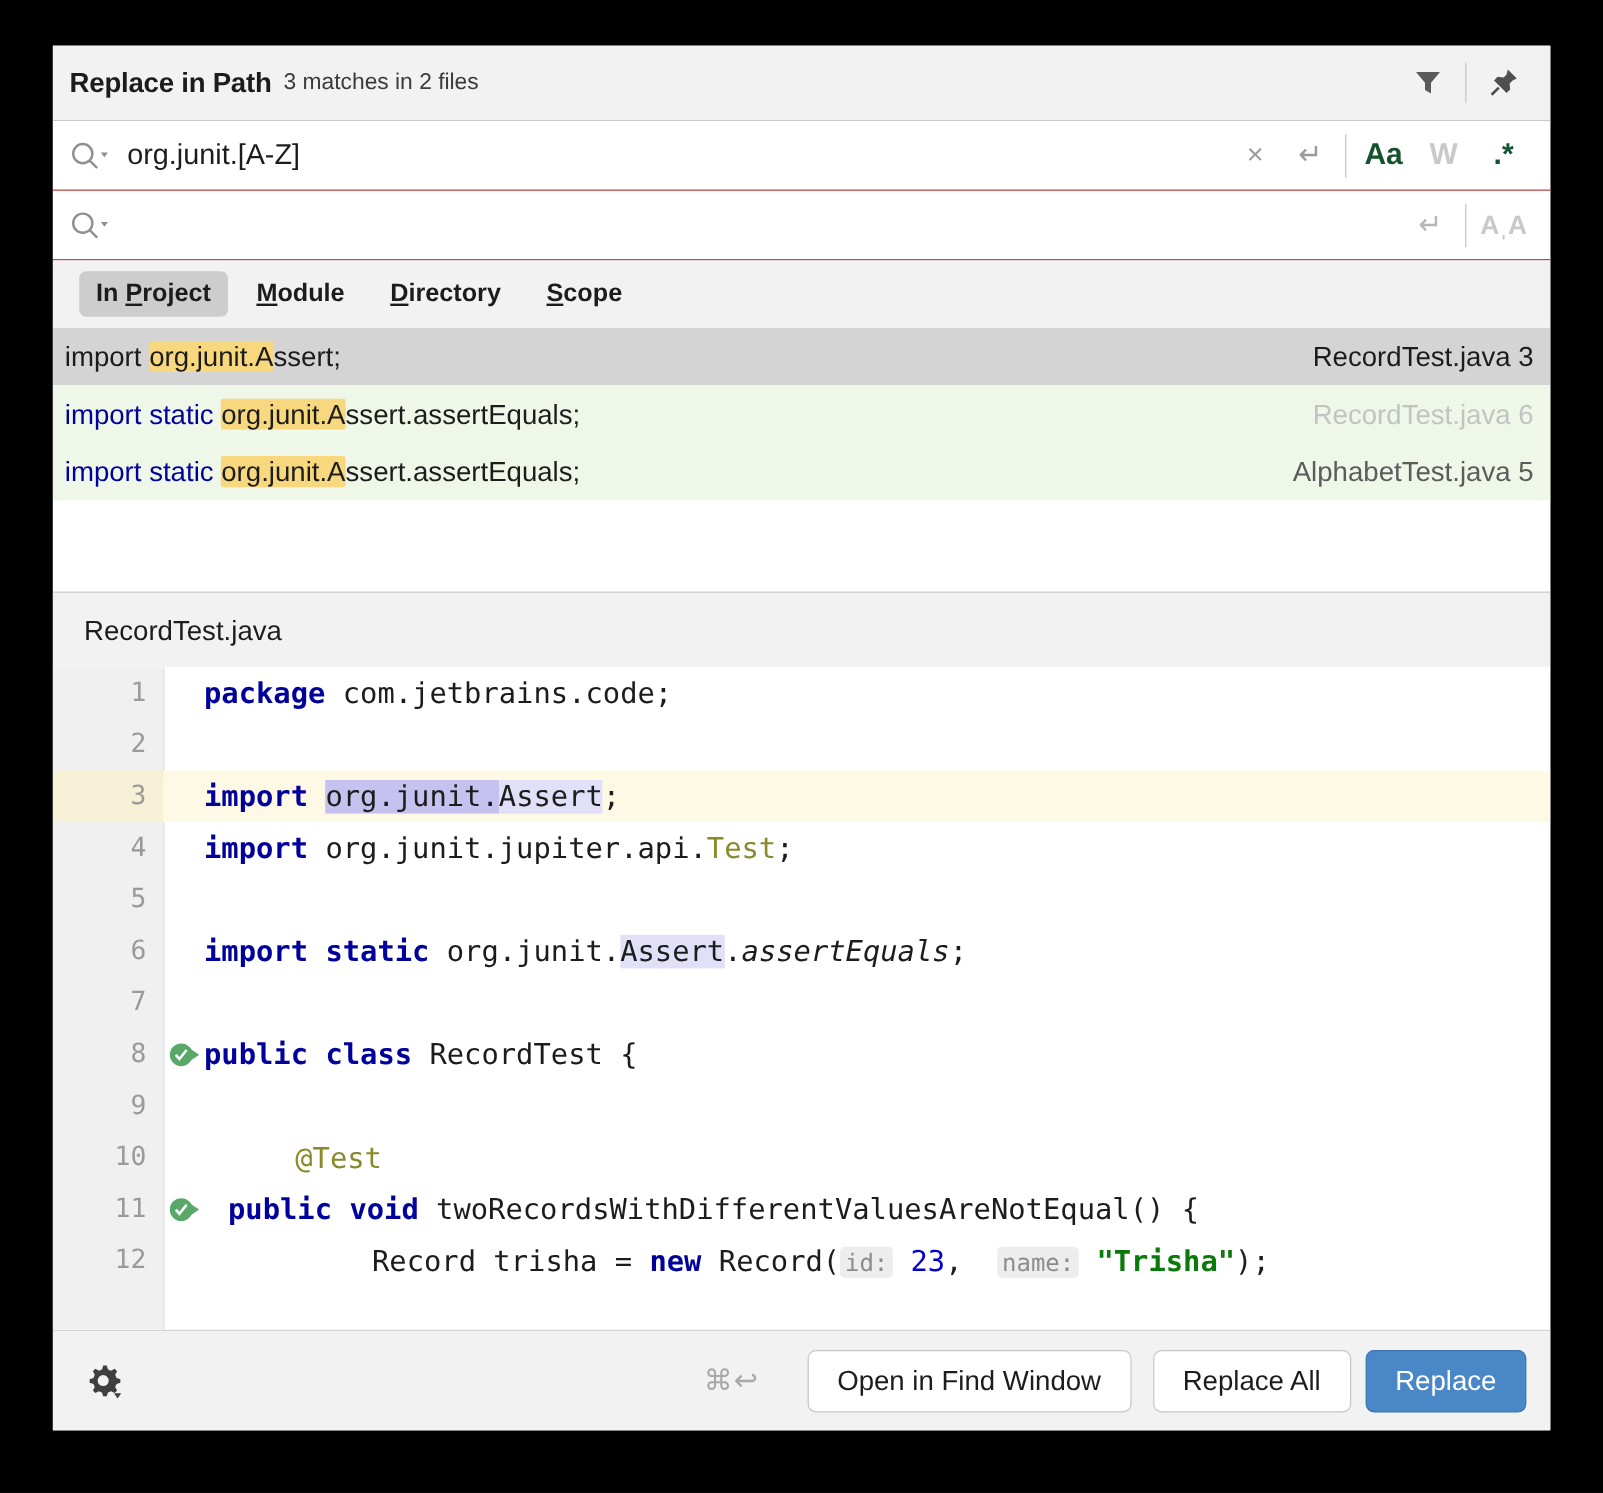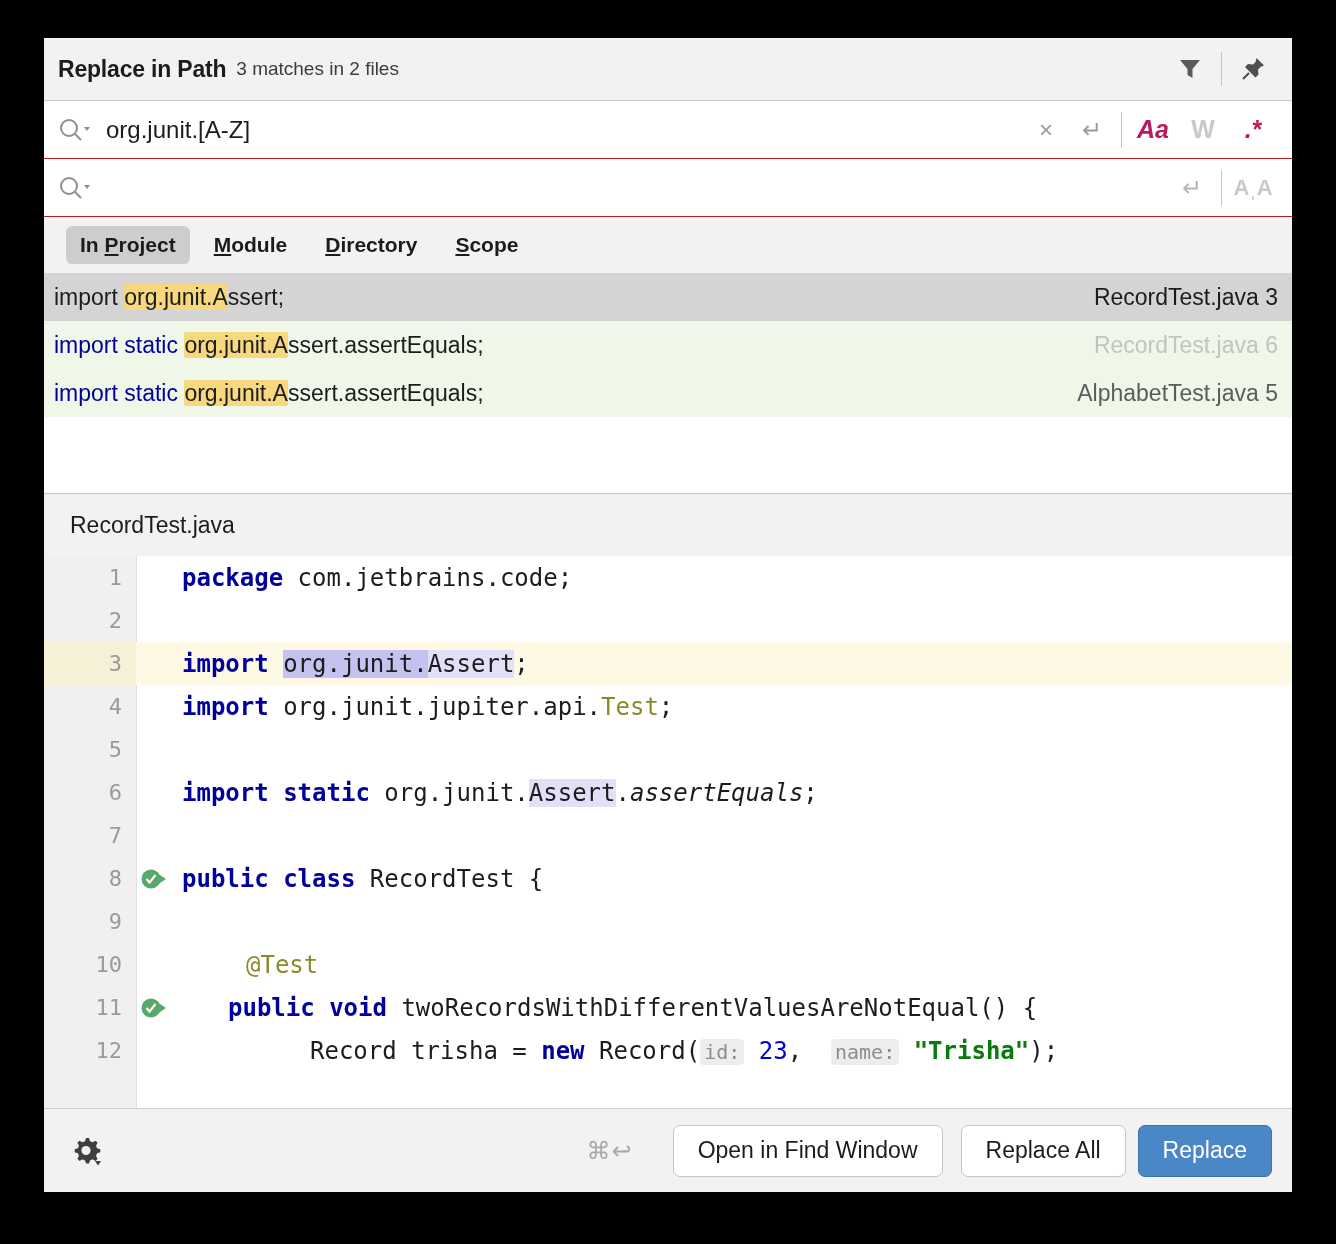--- a/index.html
+++ b/index.html
@@ -151,21 +151,21 @@
     background: #c4c4c4;
     margin: 0 6px;
   }
   .toggle {
     font-size: 25px;
     font-weight: bold;
     color: #c9c9c9;
     width: 50px;
     text-align: center;
   }
-  .toggle.on { color: #be185d; font-style: italic; }
+  .toggle.on { color: #14532d; }
 
   
   .scope-row {
     height: 56px;
     background: #f2f2f2;
     display: flex;
     align-items: center;
     padding-left: 22px;
     box-sizing: border-box;
     flex: 0 0 auto;
@@ -275,21 +275,21 @@
   .runicon {
     position: absolute;
     left: 96px;
     width: 30px;
     height: 30px;
     z-index: 3;
     display: flex;
     align-items: center;
   }
   .ecode {
-    padding-left: 46px;
+    padding-left: 34px;
     white-space: pre;
     color: #1c1c1c;
     position: relative;
     z-index: 2;
   }
   .c-kw { color: #00009c; font-weight: bold; }
   .c-ann { color: #8a8a2a; }
   .c-type { color: #8a8a2a; }
   .c-num { color: #0000d0; }
   .c-str { color: #0a7a0a; font-weight: bold; }
@@ -495,21 +495,21 @@
 
     <div class="eline">
       <div class="gnum">11</div>
       <div class="runicon">
         <svg width="30" height="26" viewBox="0 0 30 26">
           <circle cx="11" cy="13" r="9.5" fill="#59a869"></circle>
           <path d="M6.5 13 L9.5 16.5 L15.5 9" stroke="#ffffff" stroke-width="2.2" fill="none"></path>
           <path d="M17 7 L26 13 L17 19 Z" fill="#59a869"></path>
         </svg>
       </div>
-      <div class="ecode" style="padding-left:92px;"><span class="c-kw">public</span> <span class="c-kw">void</span><span> twoRecordsWithDifferentValuesAreNotEqual() {</span></div>
+      <div class="ecode" style="padding-left:54px;"><span class="c-kw">public</span> <span class="c-kw">void</span><span> twoRecordsWithDifferentValuesAreNotEqual() {</span></div>
     </div>
 
     <div class="eline">
       <div class="gnum">12</div>
       <div class="ecode" style="padding-left:174px;"><span>Record trisha = </span><span class="c-kw">new</span><span> Record(</span><span class="hint">id:</span> <span class="c-num">23</span><span>,</span>  <span class="hint">name:</span> <span class="c-str">"Trisha"</span><span>);</span></div>
     </div>
   </div>
 
   <div class="footer">
     <div style="display:flex;align-items:center;">

